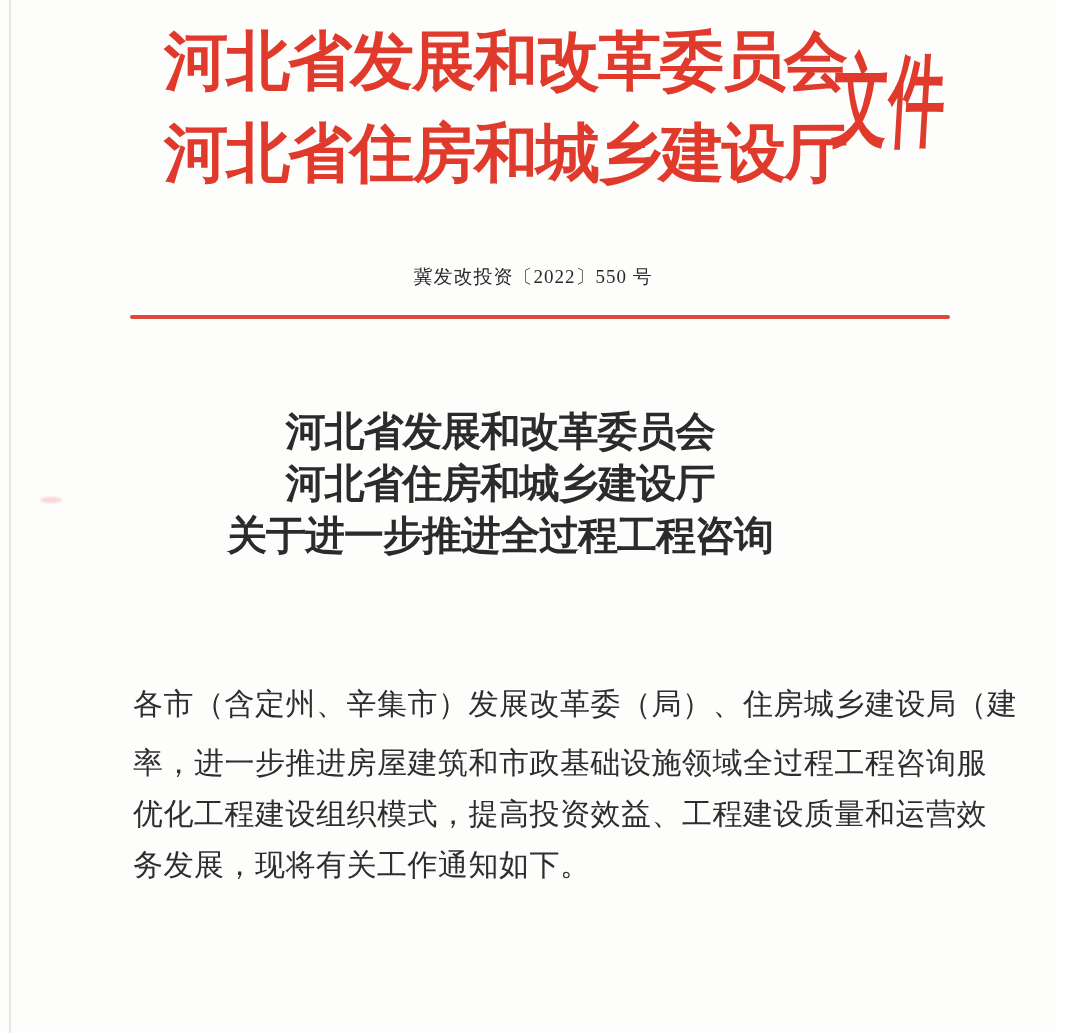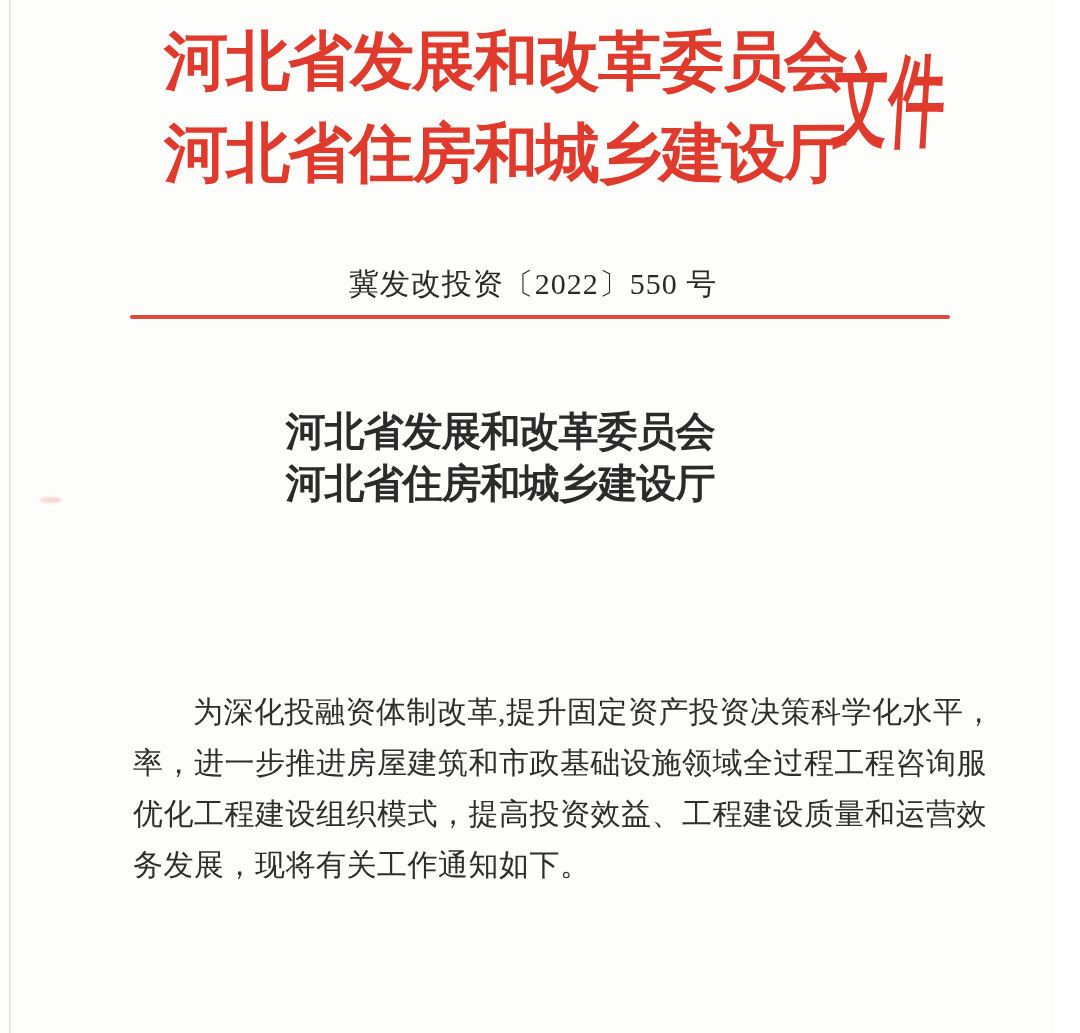--- a/index.html
+++ b/index.html
@@ -48,21 +48,21 @@
     font-weight:bold;
     font-size:100px;
     line-height:100px;
     white-space:nowrap;
     transform:scaleX(0.56) skewX(-6deg);
     transform-origin:left top;
   }
   .doc-number{
     position:absolute;top:264px;left:33px;width:1000px;
     text-align:center;
-    font-size:30px;
+    font-size:19px;
     letter-spacing:1px;
     color:#2a2a2a;
   }
   .red-rule{
     position:absolute;left:130px;top:315px;width:820px;height:4px;
     background:var(--rule-red);
     border-radius:2px;
   }
   .doc-title{
     position:absolute;top:406px;left:0;width:1000px;
@@ -103,24 +103,25 @@
 
   <div class="doc-type-marker">文件</div>
 
   <div class="doc-number">冀发改投资〔2022〕550 号</div>
 
   <div class="red-rule"></div>
 
   <div class="doc-title">
     <div>河北省发展和改革委员会</div>
     <div>河北省住房和城乡建设厅</div>
+    <div>关于进一步推进全过程工程咨询</div>
   </div>
 
   <div class="body-text">
+    <div>各市（含定州、辛集市）发展改革委（局）、住房城乡建设局（建</div>
     <div class="paragraph">
-      <div class="indent">为深化投融资体制改革,提升固定资产投资决策科学化水平，</div>
       <div>率，进一步推进房屋建筑和市政基础设施领域全过程工程咨询服</div>
       <div>优化工程建设组织模式，提高投资效益、工程建设质量和运营效</div>
       <div>务发展，现将有关工作通知如下。</div>
     </div>
   </div>
 
 </div>
 
 </body></html>

